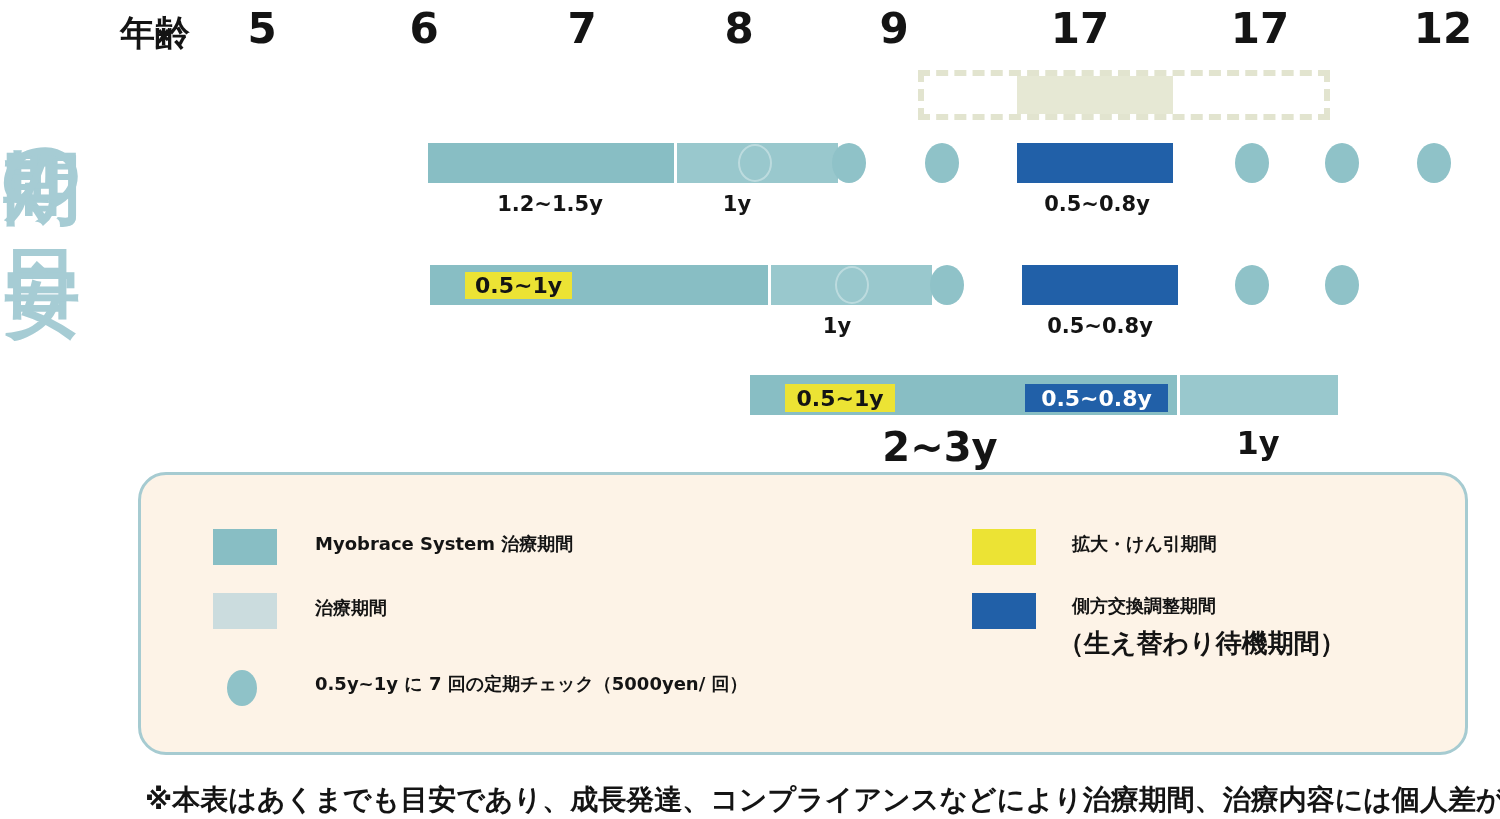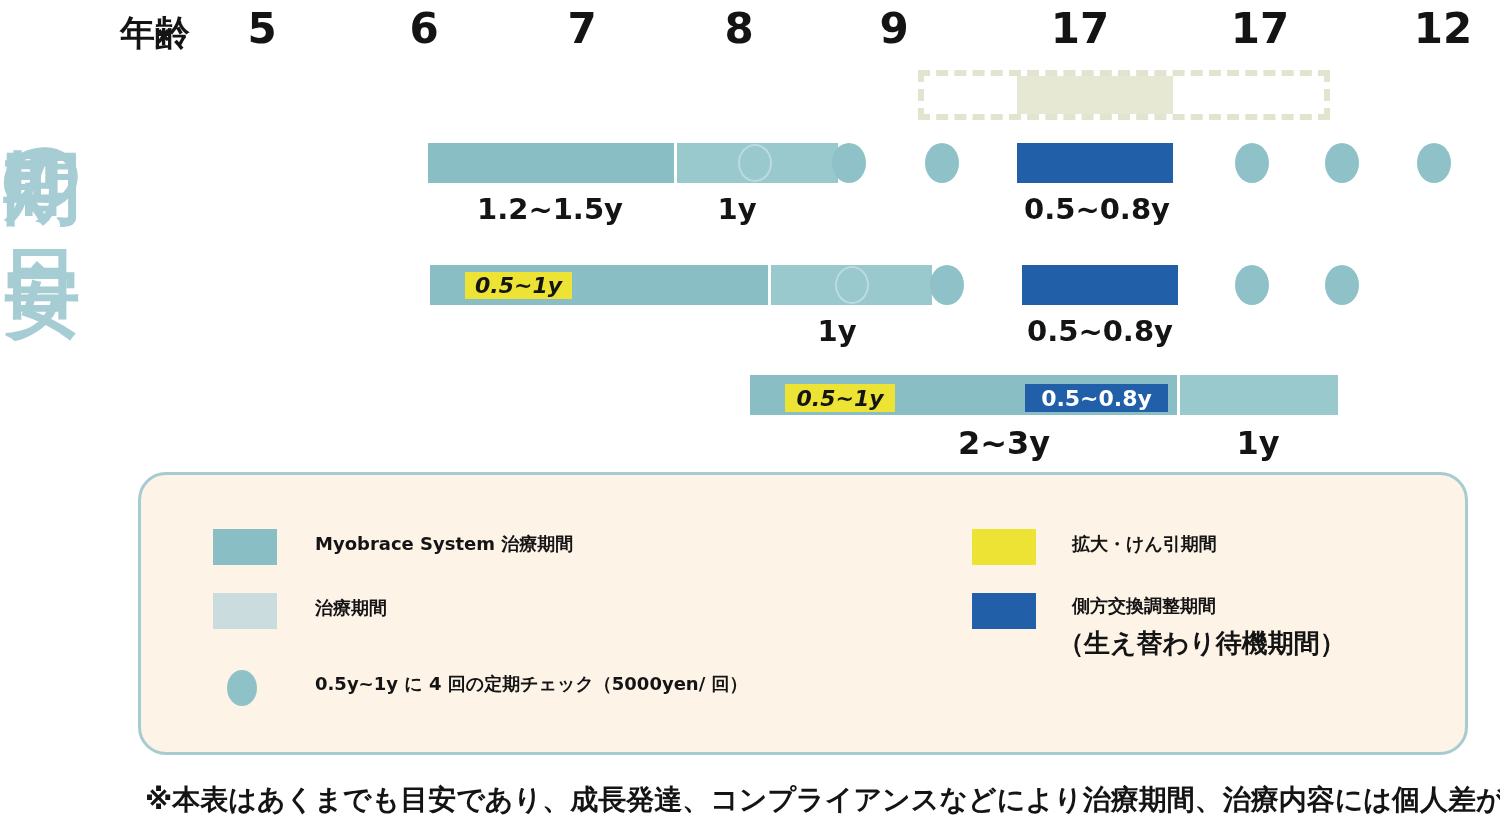--- a/index.html
+++ b/index.html
@@ -19,23 +19,23 @@
   .eruption-label{position:absolute;top:74px;left:655px;font-size:29px;font-weight:bold;white-space:nowrap;}
   .eruption-box{position:absolute;left:918px;top:70px;width:412px;height:50px;border:6px dashed #e2e4cf;box-sizing:border-box;}
   .eruption-fill{position:absolute;left:93px;top:0;bottom:0;width:156px;background:#e6e8d4;}
   
   .bar{position:absolute;height:40px;}
   .seg-treat{background:#88bec4;}
   .seg-retain{background:#99c8cd;border-left:3px solid #ffffff;box-sizing:border-box;}
   .seg-lateral{background:#2160a8;}
   .dot{position:absolute;width:34px;height:40px;border-radius:50%;background:#8fc2c8;}
   .dot-faint{position:absolute;width:34px;height:38px;border-radius:50%;border:2px solid rgba(255,255,255,0.35);box-sizing:border-box;}
-  .dur{position:absolute;transform:translateX(-50%);font-size:29px;font-weight:bold;white-space:nowrap;}
+  .dur{position:absolute;transform:translateX(-50%);font-size:21px;font-weight:bold;white-space:nowrap;}
   .badge{position:absolute;display:flex;align-items:center;justify-content:center;font-weight:bold;font-size:22px;white-space:nowrap;}
-  .badge-yellow{background:#ece334;color:#141414;font-style:italic;}
+  .badge-yellow{background:#ece334;color:#141414;}
   .badge-blue{background:#2160a8;color:#ffffff;}
   
   .legend-panel{position:absolute;left:138px;top:472px;width:1330px;height:283px;background:#fdf3e7;border:3px solid #a6cbd1;border-radius:28px;box-sizing:border-box;}
   .swatch{position:absolute;width:64px;height:36px;}
   .legend-text{position:absolute;font-size:18px;font-weight:bold;white-space:nowrap;}
   .legend-dot{position:absolute;width:30px;height:36px;border-radius:50%;background:#8fc2c8;}
   
   .footnote{position:absolute;left:145px;top:781px;font-size:28px;font-weight:bold;white-space:nowrap;}
 </style>
 </head>
@@ -80,33 +80,33 @@
   <div class="bar seg-lateral" style="left:1022px;top:265px;width:156px;"></div>
   <div class="dot" style="left:1235px;top:265px;"></div>
   <div class="dot" style="left:1325px;top:265px;"></div>
   <div class="dur" style="left:837px;top:314px;">1y</div>
   <div class="dur" style="left:1100px;top:314px;">0.5~0.8y</div>
 
   <div class="bar seg-treat" style="left:750px;top:375px;width:427px;"></div>
   <div class="badge badge-yellow" style="left:785px;top:384px;width:110px;height:28px;">0.5~1y</div>
   <div class="badge badge-blue" style="left:1025px;top:384px;width:143px;height:28px;">0.5~0.8y</div>
   <div class="bar seg-retain" style="left:1177px;top:375px;width:161px;"></div>
-  <div class="dur" style="left:1004px;top:424px;font-size:32px;">2~3y</div>
+  <div class="dur" style="left:940px;top:424px;font-size:40px;">2~3y</div>
   <div class="dur" style="left:1258px;top:424px;font-size:32px;">1y</div>
 
   <div class="legend-panel"></div>
 
   <div class="swatch" style="left:213px;top:529px;background:#88bec4;"></div>
   <div class="legend-text" style="left:315px;top:532px;">Myobrace System 治療期間</div>
 
   <div class="swatch" style="left:213px;top:593px;background:#cbdcde;"></div>
   <div class="legend-text" style="left:315px;top:596px;">治療期間</div>
 
   <div class="legend-dot" style="left:227px;top:670px;"></div>
-  <div class="legend-text" style="left:315px;top:672px;">0.5y~1y に 4 回の定期チェック（5000yen/ 回）</div>
+  <div class="legend-text" style="left:315px;top:672px;">0.5y~1y に 7 回の定期チェック（5000yen/ 回）</div>
 
   <div class="swatch" style="left:972px;top:529px;background:#ece334;"></div>
   <div class="legend-text" style="left:1072px;top:532px;font-family:Liberation Mono, monospace;">拡大・けん引期間</div>
 
   <div class="swatch" style="left:972px;top:593px;background:#2160a8;"></div>
   <div class="legend-text" style="left:1072px;top:594px;">側方交換調整期間</div>
   <div class="legend-text" style="left:1058px;top:626px;font-size:26px;">（生え替わり待機期間）</div>
 
   <div class="footnote">※本表はあくまでも目安であり、成長発達、コンプライアンスなどにより治療期間、治療内容には個人差があります。</div>
 

